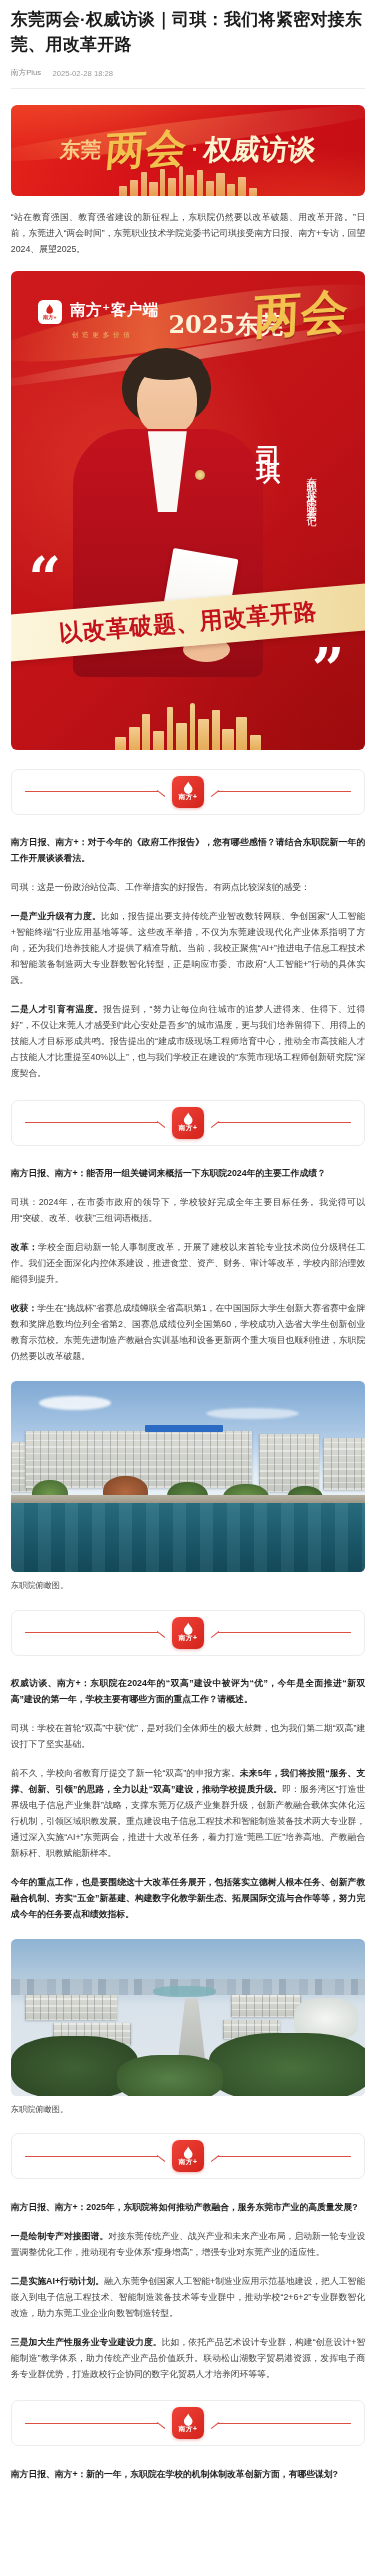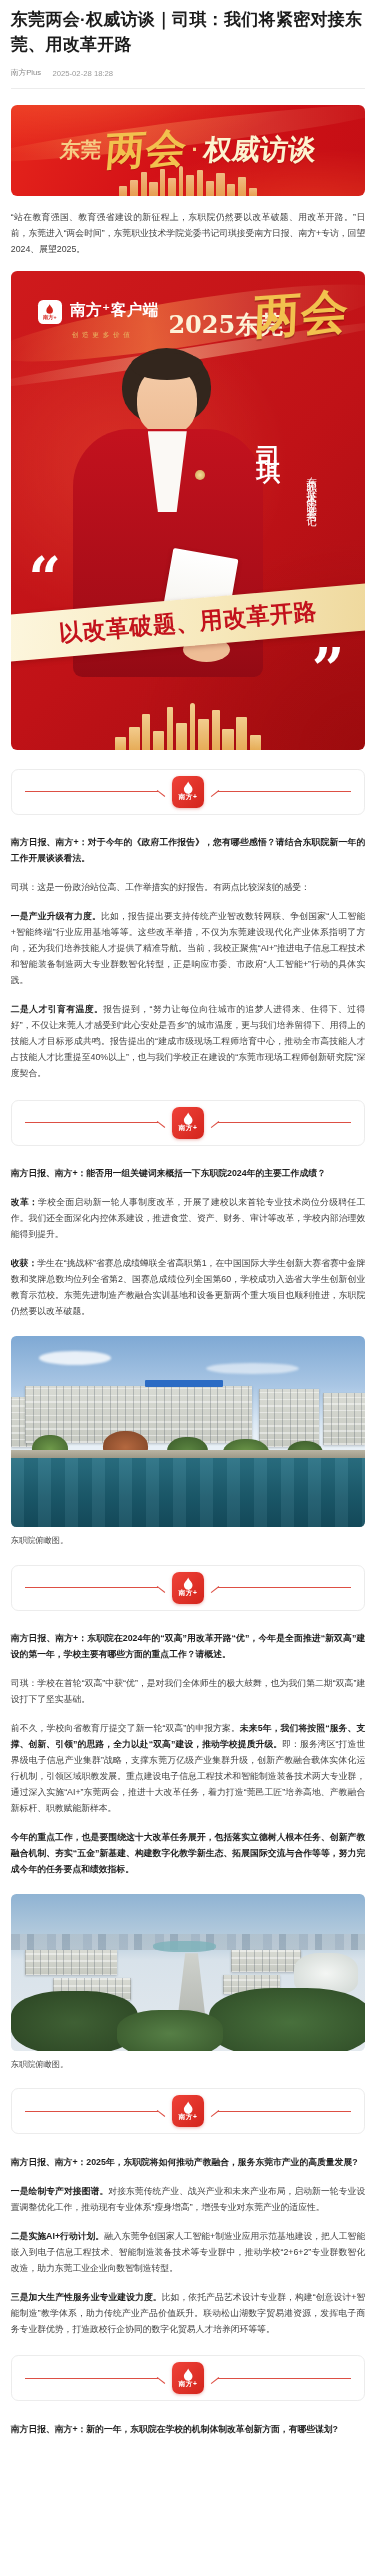--- a/index.html
+++ b/index.html
@@ -260,20 +260,21 @@
       <svg width="12.4" height="13.4" viewBox="0 0 24 28">
           <path d="M12 1C9 8 3 11 3 17.5A9 9 0 0 0 21 17.5C21 11 15 8 12 1Z" fill="#fff"></path>
         </svg>
       <span class="txt">南方+</span>
     </span>
     <span class="tick tr"></span>
       <span class="dl"></span>
   </div>
 
   <p class="q">南方日报、南方+：能否用一组关键词来概括一下东职院2024年的主要工作成绩？</p>
+  <p class="p">司琪：2024年，在市委市政府的领导下，学校较好完成全年主要目标任务。我觉得可以用“突破、改革、收获”三组词语概括。</p>
   <p class="p"><span class="lead">改革：</span><span>学校全面启动新一轮人事制度改革，开展了建校以来首轮专业技术岗位分级聘任工作。我们还全面深化内控体系建设，推进食堂、资产、财务、审计等改革，学校内部治理效能得到提升。</span></p>
   <p class="p"><span class="lead">收获：</span><span>学生在“挑战杯”省赛总成绩蝉联全省高职第1，在中国国际大学生创新大赛省赛中金牌数和奖牌总数均位列全省第2、国赛总成绩位列全国第60，学校成功入选省大学生创新创业教育示范校。东莞先进制造产教融合实训基地和设备更新两个重大项目也顺利推进，东职院仍然要以改革破题。</span></p>
 
   <div class="photo ph1">
     <i class="sky"></i>
       <i class="cloud c1"></i>
       <i class="cloud c2"></i>
     <i class="bldg b-left"></i>
       <i class="bldg b-main"></i>
       <i class="bldg b-right"></i>
@@ -295,21 +296,21 @@
     <span class="nf-app">
       <svg width="12.4" height="13.4" viewBox="0 0 24 28">
           <path d="M12 1C9 8 3 11 3 17.5A9 9 0 0 0 21 17.5C21 11 15 8 12 1Z" fill="#fff"></path>
         </svg>
       <span class="txt">南方+</span>
     </span>
     <span class="tick tr"></span>
       <span class="dl"></span>
   </div>
 
-  <p class="q">南方日报、南方+：东职院在2024年的“双高”用改革开路“优”，今年是全面推进“新双高”建设的第一年，学校主要有哪些方面的重点工作？请概述。</p>
+  <p class="q">权威访谈、南方+：东职院在2024年的“双高”建设中被评为“优”，今年是全面推进“新双高”建设的第一年，学校主要有哪些方面的重点工作？请概述。</p>
   <p class="p">司琪：学校在首轮“双高”中获“优”，是对我们全体师生的极大鼓舞，也为我们第二期“双高”建设打下了坚实基础。</p>
   <p class="p"><span>前不久，学校向省教育厅提交了新一轮“双高”的申报方案。</span><span class="lead">未来5年，我们将按照“服务、支撑、创新、引领”的思路，全力以赴“双高”建设，推动学校提质升级。</span><span>即：服务湾区“打造世界级电子信息产业集群”战略，支撑东莞万亿级产业集群升级，创新产教融合载体实体化运行机制，引领区域职教发展。重点建设电子信息工程技术和智能制造装备技术两大专业群，通过深入实施“AI+”东莞两会，推进十大改革任务，着力打造“莞邑工匠”培养高地、产教融合新标杆、职教赋能新样本。</span></p>
   <p class="p"><span class="lead">今年的重点工作，也是要围绕这十大改革任务展开，包括落实立德树人根本任务、创新产教融合机制、夯实“五金”新基建、构建数字化教学新生态、拓展国际交流与合作等等，努力完成今年的任务要点和绩效指标。</span><span></span></p>
 
   <div class="photo ph2">
     <i class="sky"></i>
       <i class="far"></i>
       <i class="lake"></i>
     <i class="bldg b1"></i>
       <i class="bldg b2"></i>

